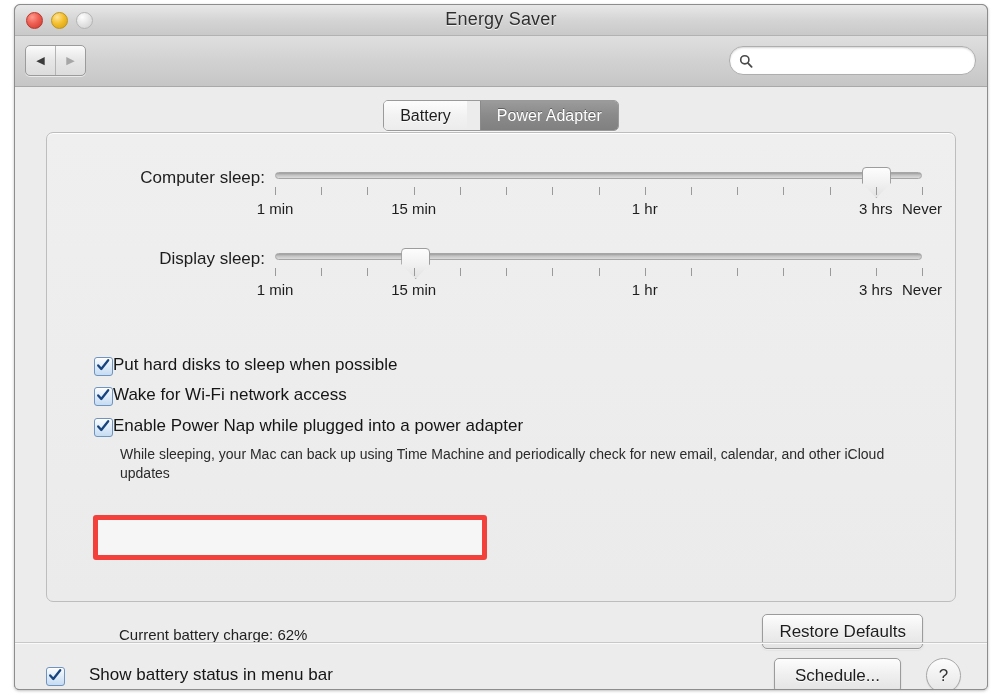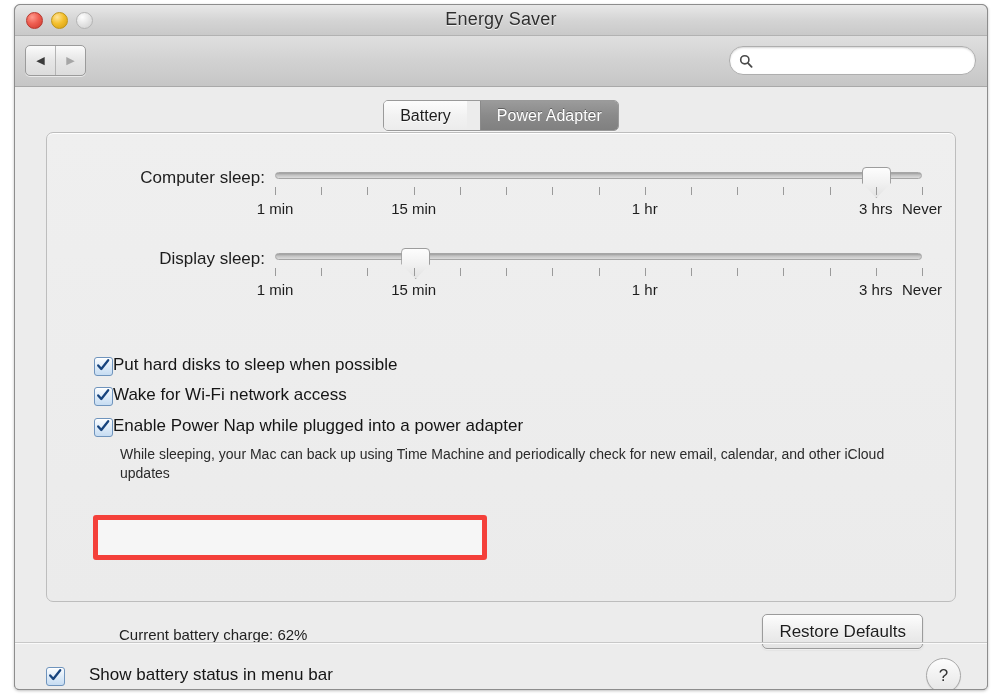--- a/index.html
+++ b/index.html
@@ -322,16 +322,17 @@
 
     <div class="bottom-check">
       <span class="cbox">
         <svg width="15" height="15" viewBox="0 0 15 15">
             <path d="M2.2 7.4 L5.3 11 L12.2 2.2" fill="none" stroke="#17447e" stroke-width="2.3" stroke-linecap="round" stroke-linejoin="round"></path>
           </svg>
       </span>
       <span class="check-label">Show battery status in menu bar</span>
     </div>
 
+    <div class="btn schedule">Schedule...</div>
     <div class="helpbtn">?</div>
 
   </div>
 </div>
 
 </body></html>

